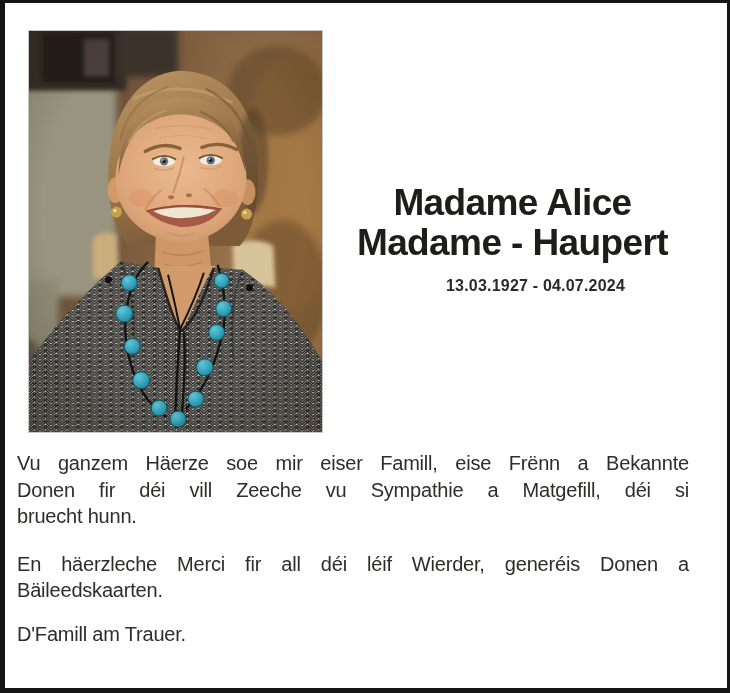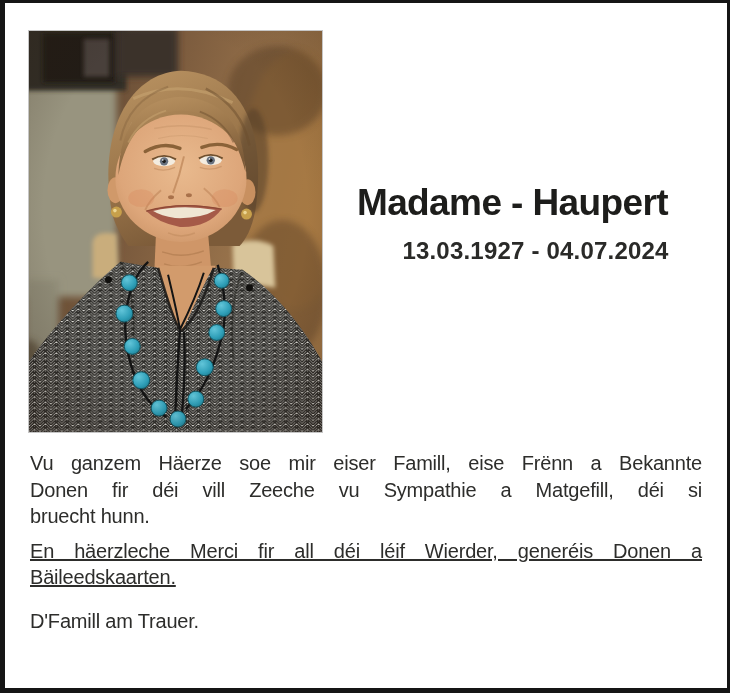--- a/index.html
+++ b/index.html
@@ -41,45 +41,45 @@
   .name-line {
     font-size: 37px;
     font-weight: 700;
     line-height: 40px;
     letter-spacing: -0.6px;
     color: #1d1d1b;
     white-space: nowrap;
   }
   .dates-line {
     margin-top: 14px;
-    font-size: 24px;
+    font-size: 16px;
     font-weight: 700;
     letter-spacing: 0.2px;
     color: #2a2a28;
     margin-left: 46px;
   }
 
   
   .body-block {
     position: absolute;
-    left: 25px;
+    left: 12px;
     top: 447px;
     width: 672px;
     color: #2d2d2b;
   }
   .tline {
     font-size: 20px;
     line-height: 26.5px;
     letter-spacing: -0.2px;
     text-align: justify;
     text-align-last: justify;
     white-space: normal;
   }
   .tline.last { text-align: center; text-align-last: left; }
-  .para2 { margin-top: 8px; text-decoration: underline; }
+  .para2 { margin-top: 21px; }
   .closing {
     margin-top: 17px;
     font-size: 20px;
     line-height: 26.5px;
     letter-spacing: -0.2px;
     text-align: left;
     color: #2d2d2b;
   }
 </style>
 </head>
@@ -230,20 +230,21 @@
             <circle cx="194" cy="251" r="7.5" fill="url(#beadGrad)"></circle>
           </g>
         </g>
       </g>
 
       <rect width="295" height="403" fill="url(#vignGrad)"></rect>
     </svg>
   </div>
 
   <div class="title-block">
+    <div class="name-line">Madame Alice</div>
     <div class="name-line">Madame - Haupert</div>
     <div class="dates-line">13.03.1927 - 04.07.2024</div>
   </div>
 
   <div class="body-block">
     <div class="para1">
       <div class="tline">Vu ganzem Häerze soe mir eiser Famill, eise Frënn a Bekannte</div>
       <div class="tline">Donen fir déi vill Zeeche vu Sympathie a Matgefill, déi si</div>
       <div class="tline last">bruecht hunn.</div>
     </div>

